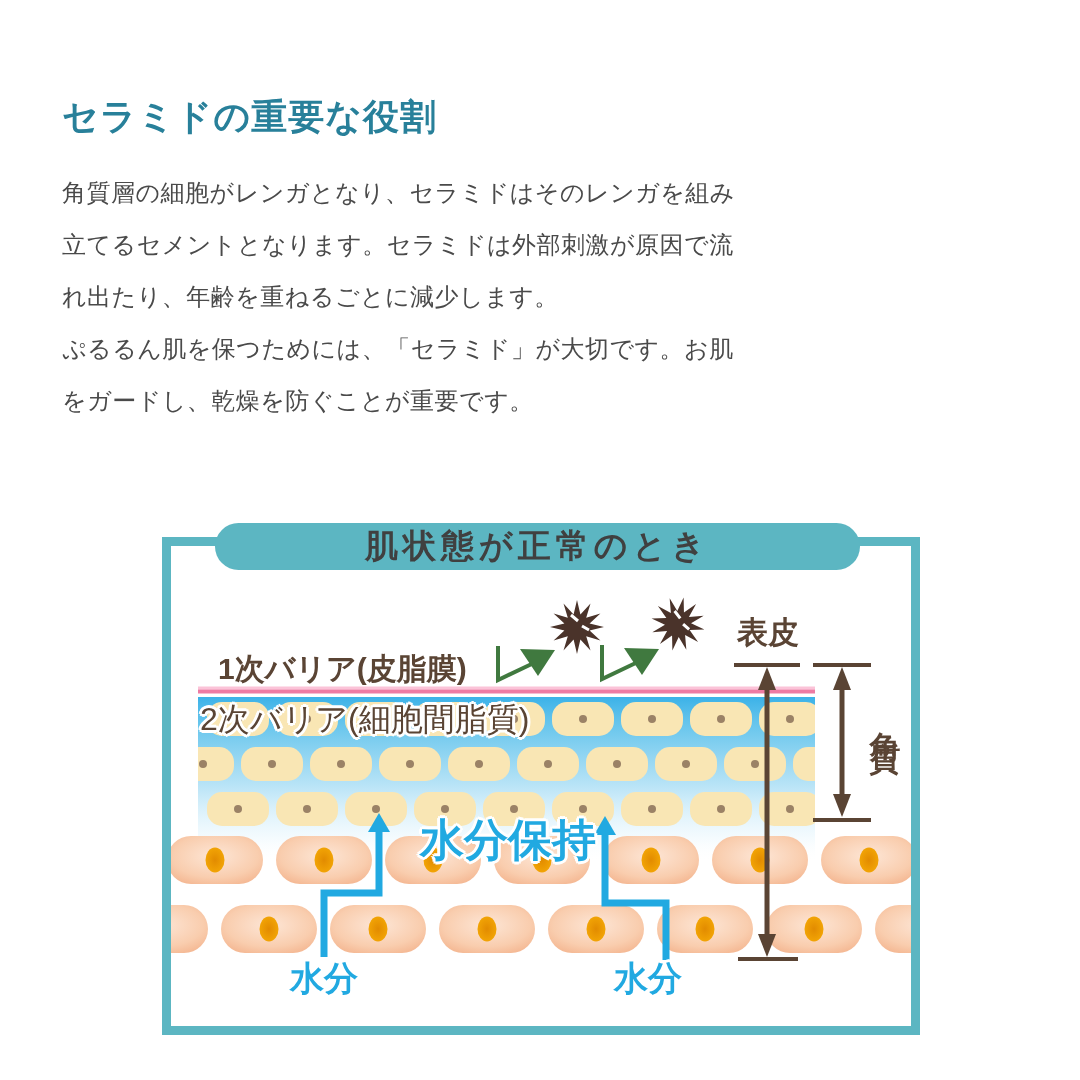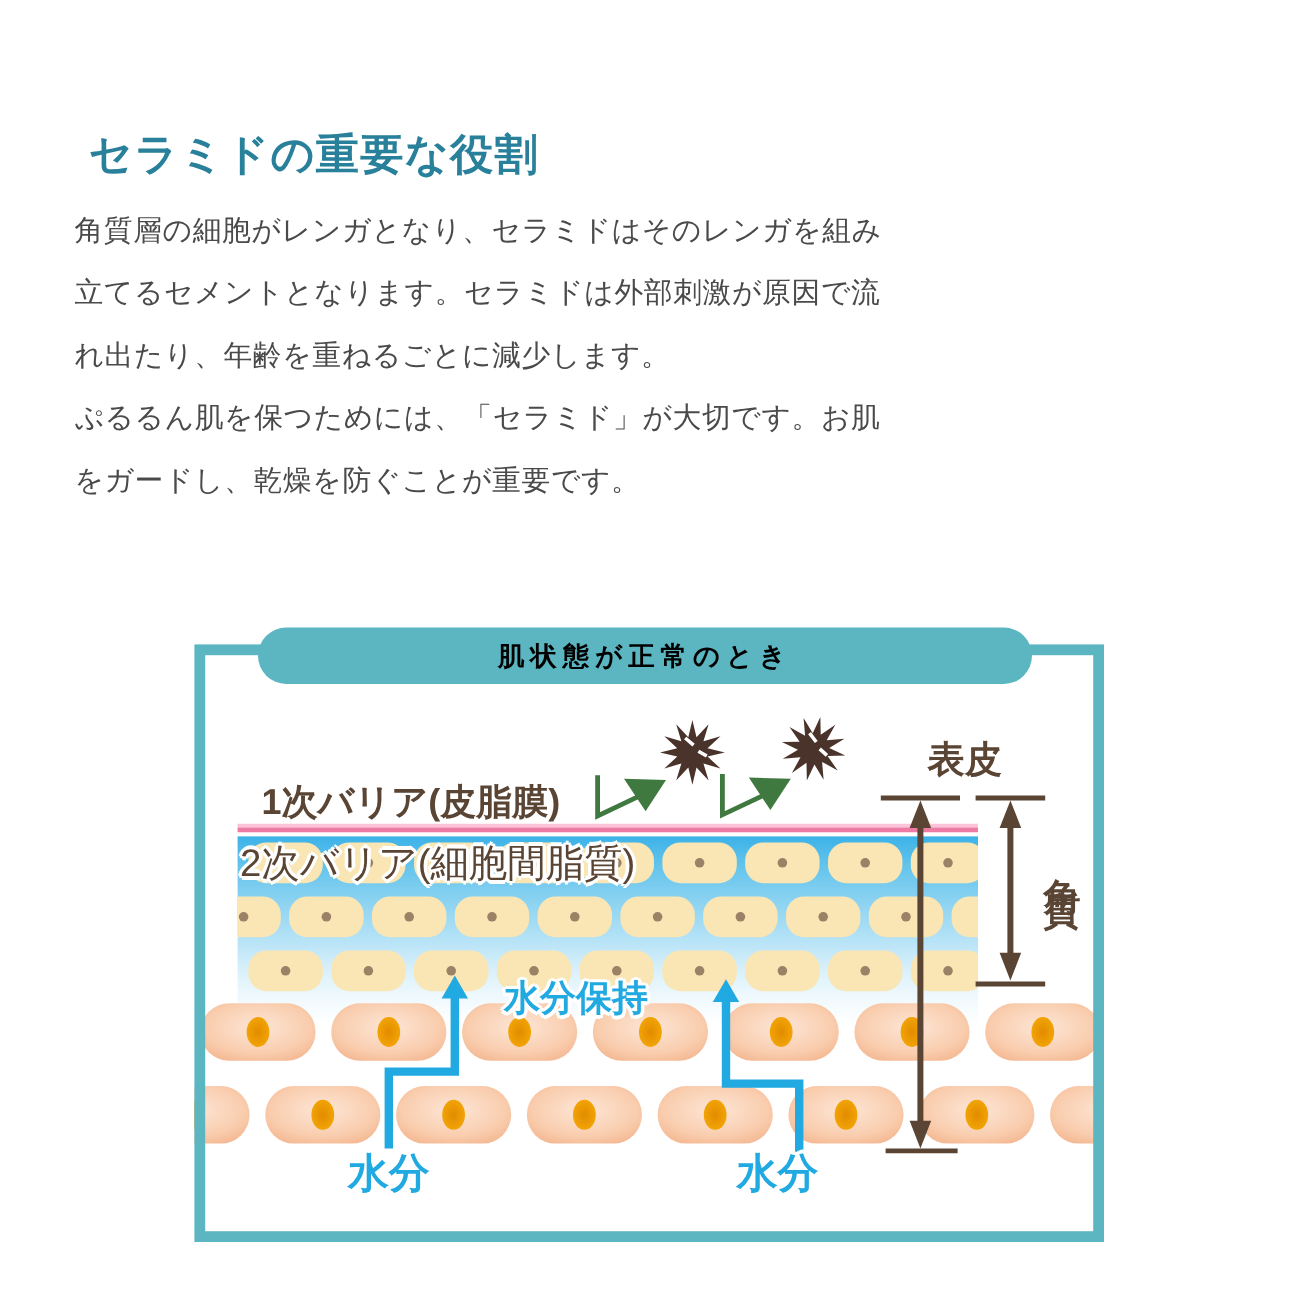--- a/index.html
+++ b/index.html
@@ -1,39 +1,39 @@
 <!DOCTYPE html>
 <html><head>
 <meta charset="utf-8">
 <style>
   html,body{margin:0;padding:0;background:#ffffff;}
   .canvas{position:relative;width:1080px;height:1080px;background:#ffffff;overflow:hidden;
           font-family:"Liberation Sans","DejaVu Sans",sans-serif;}
   .page-title{position:absolute;left:62px;top:94px;font-size:36px;font-weight:700;
-              color:#28809a;line-height:46px;margin:12px;letter-spacing:1px;}
+              color:#28809a;line-height:46px;margin:0;letter-spacing:1px;}
   .article-body{position:absolute;left:62px;top:167px;width:1000px;font-size:24px;
                 line-height:52px;color:#4a4a4a;white-space:pre-line;letter-spacing:0.5px;}
   .diagram{position:absolute;left:162px;top:537px;width:758px;height:498px;background:#ffffff;}
   .diagram svg{position:absolute;left:0;top:0;z-index:1;}
   .box-border{position:absolute;left:0;top:0;width:740px;height:480px;border:9px solid #5cb6c2;
               z-index:3;pointer-events:none;}
   .pill{position:absolute;left:215px;top:523px;width:645px;height:47px;border-radius:24px;
         background:#5cb6c2;z-index:5;display:flex;align-items:center;justify-content:center;}
-  .pill span{color:#000000;font-size:22px;font-weight:700;letter-spacing:5px;}
+  .pill span{color:#404040;font-size:33px;font-weight:700;letter-spacing:5px;}
   .dlabel{position:absolute;z-index:4;line-height:1.05;}
   .lbl-brown{color:#5a4434;}
   .lbl-blue{color:#21a9e1;}
   .outlined{text-shadow:-2px -2px 0 #fff,2px -2px 0 #fff,-2px 2px 0 #fff,2px 2px 0 #fff,
             -3px 0 0 #fff,3px 0 0 #fff,0 -3px 0 #fff,0 3px 0 #fff;}
   .lbl-primary{left:56px;top:116px;font-size:30px;font-weight:700;}
   .lbl-secondary{left:38px;top:166px;font-size:32px;font-weight:400;}
-  .lbl-epidermis{left:570px;top:80px;width:72px;text-align:center;font-size:31px;font-weight:700;margin-left:36px;}
+  .lbl-epidermis{left:570px;top:80px;width:72px;text-align:center;font-size:31px;font-weight:700;}
   .lbl-keratin{left:706px;top:170px;font-size:31px;font-weight:700;writing-mode:vertical-rl;
                text-orientation:upright;letter-spacing:10px;}
-  .lbl-retention{left:258px;top:280px;font-size:30px;font-weight:700;}
+  .lbl-retention{left:258px;top:280px;font-size:44px;font-weight:700;}
   .lbl-water-l{left:128px;top:424px;font-size:34px;font-weight:700;}
   .lbl-water-r{left:452px;top:424px;font-size:34px;font-weight:700;}
 </style>
 </head>
 <body>
 
 <div class="canvas">
 
   <h1 class="page-title">セラミドの重要な役割</h1>
 

